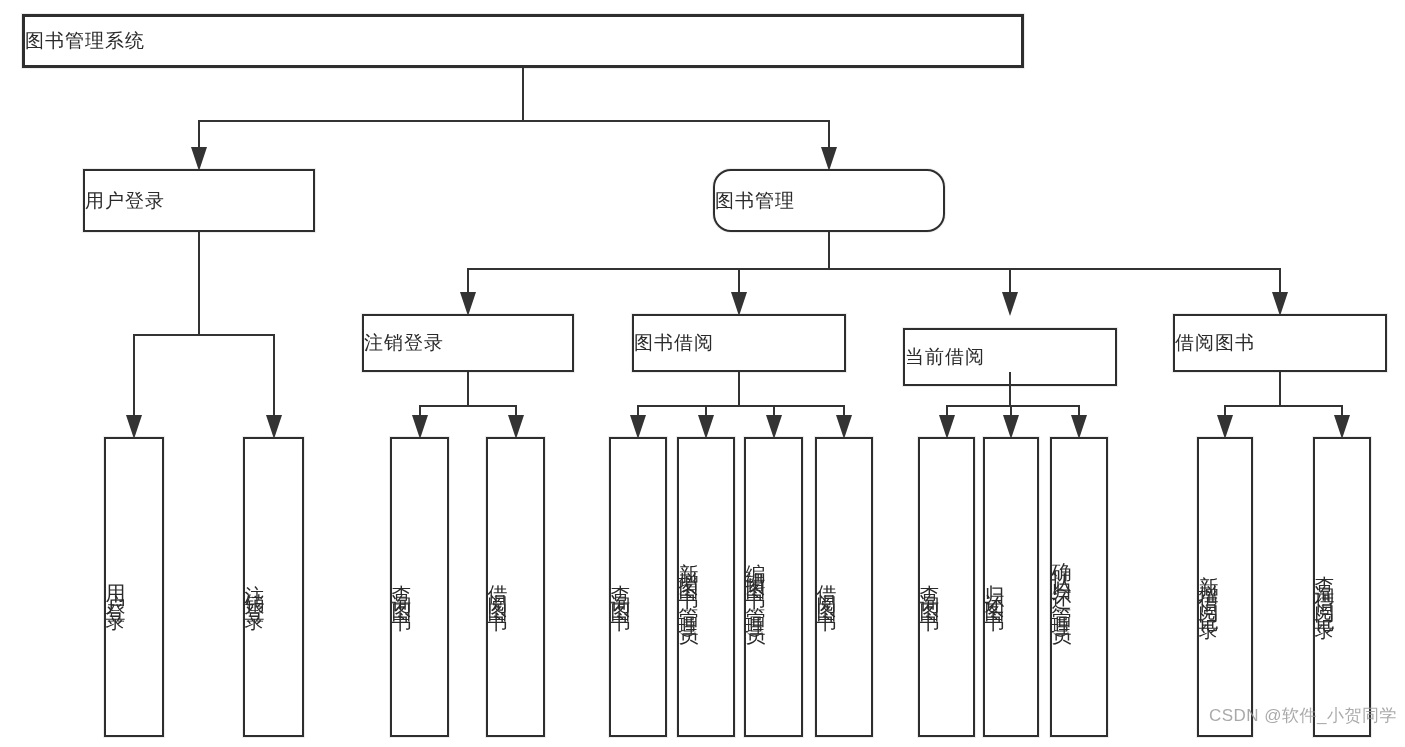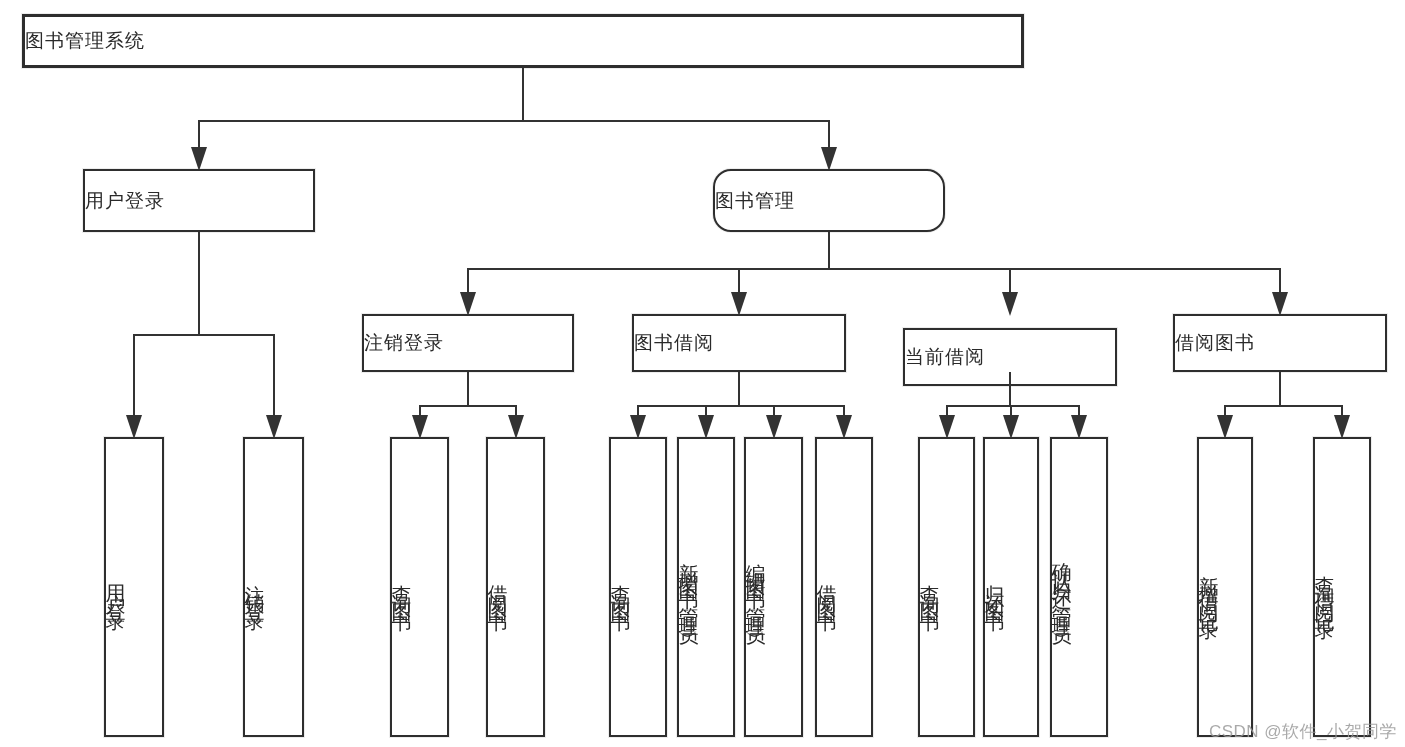--- a/index.html
+++ b/index.html
@@ -43,21 +43,21 @@
   }
   .vline,.hline{position:absolute;background:var(--line);}
   .arrow{
     position:absolute;width:0;height:0;
     border-left:8px solid transparent;
     border-right:8px solid transparent;
     border-top:24px solid var(--line);
   }
   .watermark{
     position:absolute;
-    right:8px;bottom:4px;
+    right:8px;bottom:20px;
     font-size:17px;
     color:var(--wm);
     letter-spacing:0.5px;
     opacity:0.85;
     z-index:10;
   }
 </style>
 </head>
 <body>
 

